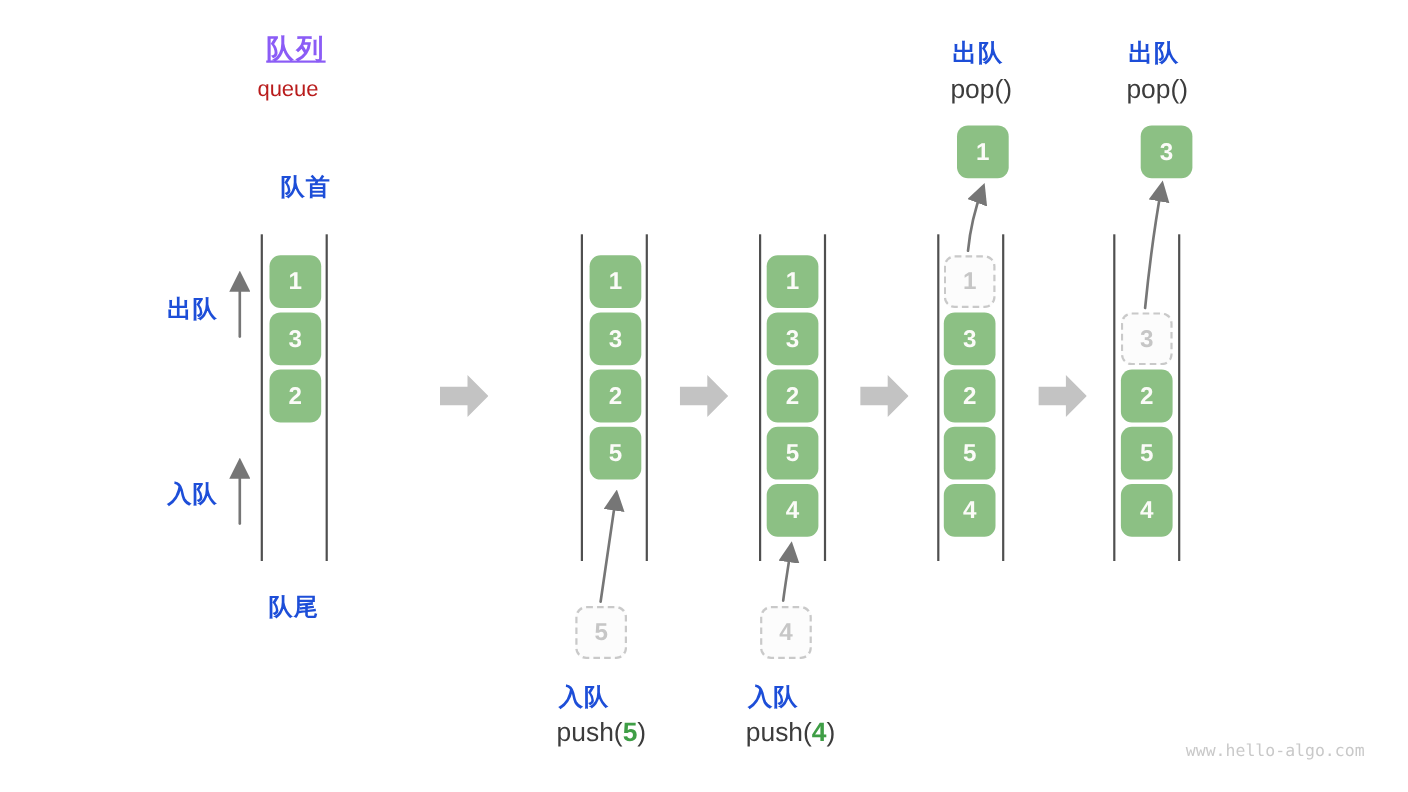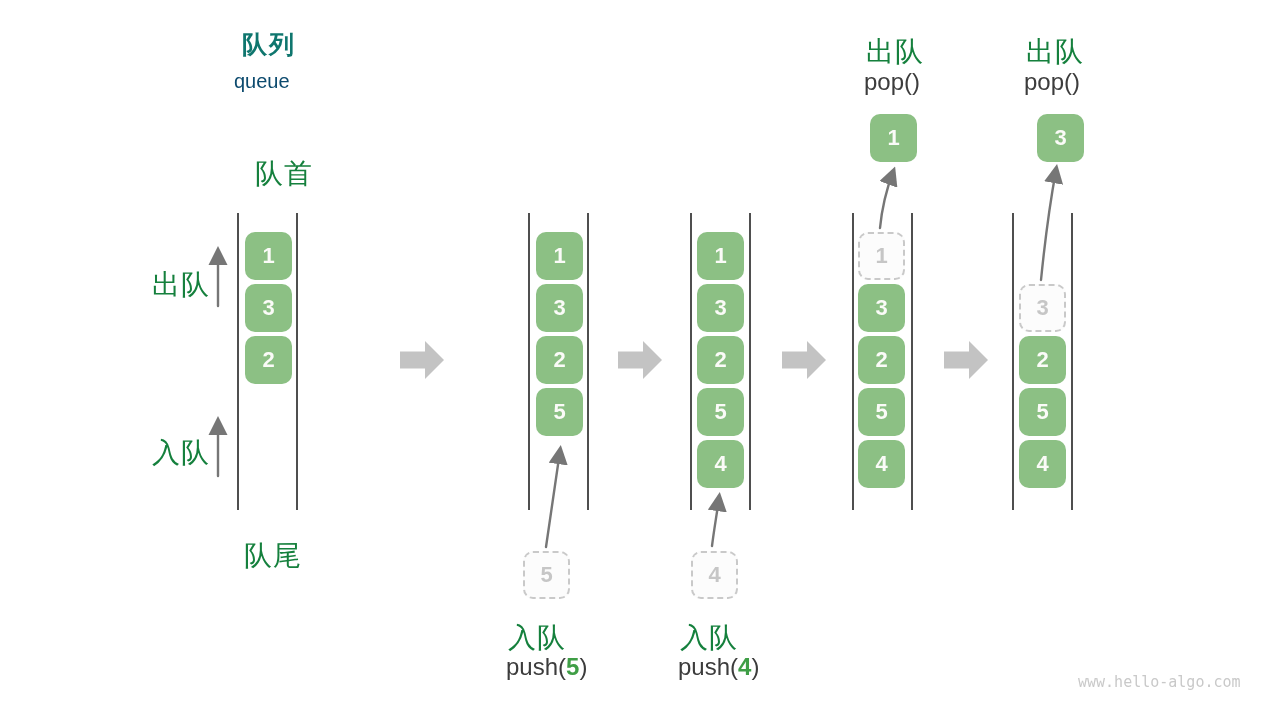--- a/index.html
+++ b/index.html
@@ -13,28 +13,28 @@
     border-left:2px solid #4f4f4f; border-right:2px solid #4f4f4f;
   }
   .cell {
     position:absolute; width:47px; height:48px; border-radius:10px;
     background:#8CC084; color:#fbfbf8; display:flex; align-items:center; justify-content:center;
     font-size:22px; font-weight:700;
   }
   .ghost {
     background:#FCFCFC; border:2px dashed #C9C9C9; color:#C6C6C6; box-sizing:border-box;
   }
-  .zh { position:absolute; font-size:28px; font-weight:400; color:#15803d; letter-spacing:1px; white-space:nowrap; }
+  .zh { position:absolute; font-size:22px; font-weight:700; color:#1d4ed8; letter-spacing:1px; white-space:nowrap; }
   .code {
     position:absolute; font-family:Liberation Sans, sans-serif;
     font-size:24px; color:#3C3C3C; white-space:nowrap;
   }
   .code .arg { color:#3F9E46; font-weight:700; }
-  .title-zh { position:absolute; left:242px; top:28px; font-size:25px; font-weight:700; color:#0f766e; letter-spacing:2px; }
-  .title-en { position:absolute; left:234px; top:70px; font-size:20px; color:#0c4a6e; }
+  .title-zh { position:absolute; left:242px; top:28px; font-size:25px; font-weight:700; color:#8b5cf6; letter-spacing:2px;text-decoration:underline; }
+  .title-en { position:absolute; left:234px; top:70px; font-size:20px; color:#b91c1c; }
   .watermark {
     position:absolute; left:1078px; top:673px;
     font-family:"DejaVu Sans Mono","Liberation Mono",monospace;
     font-size:15px; color:#C9C9C9; white-space:nowrap;
   }
   .block-arrow { position:absolute; top:341px; width:44px; height:38px; }
 </style>
 </head>
 <body>
 

